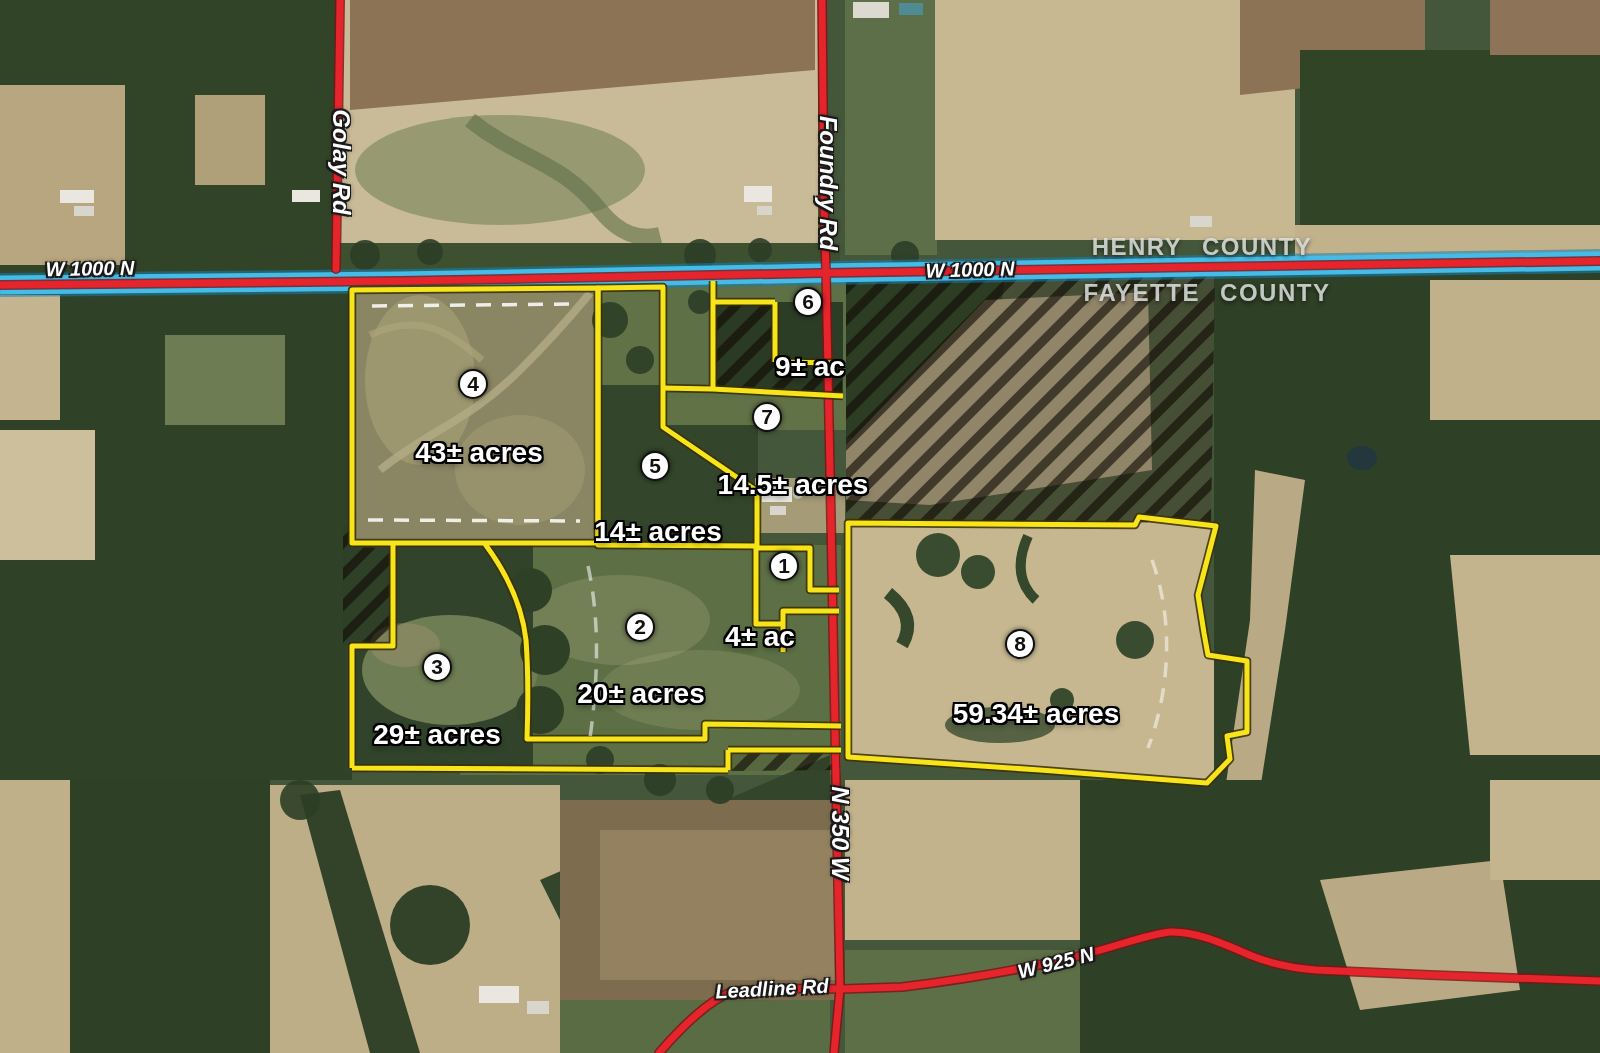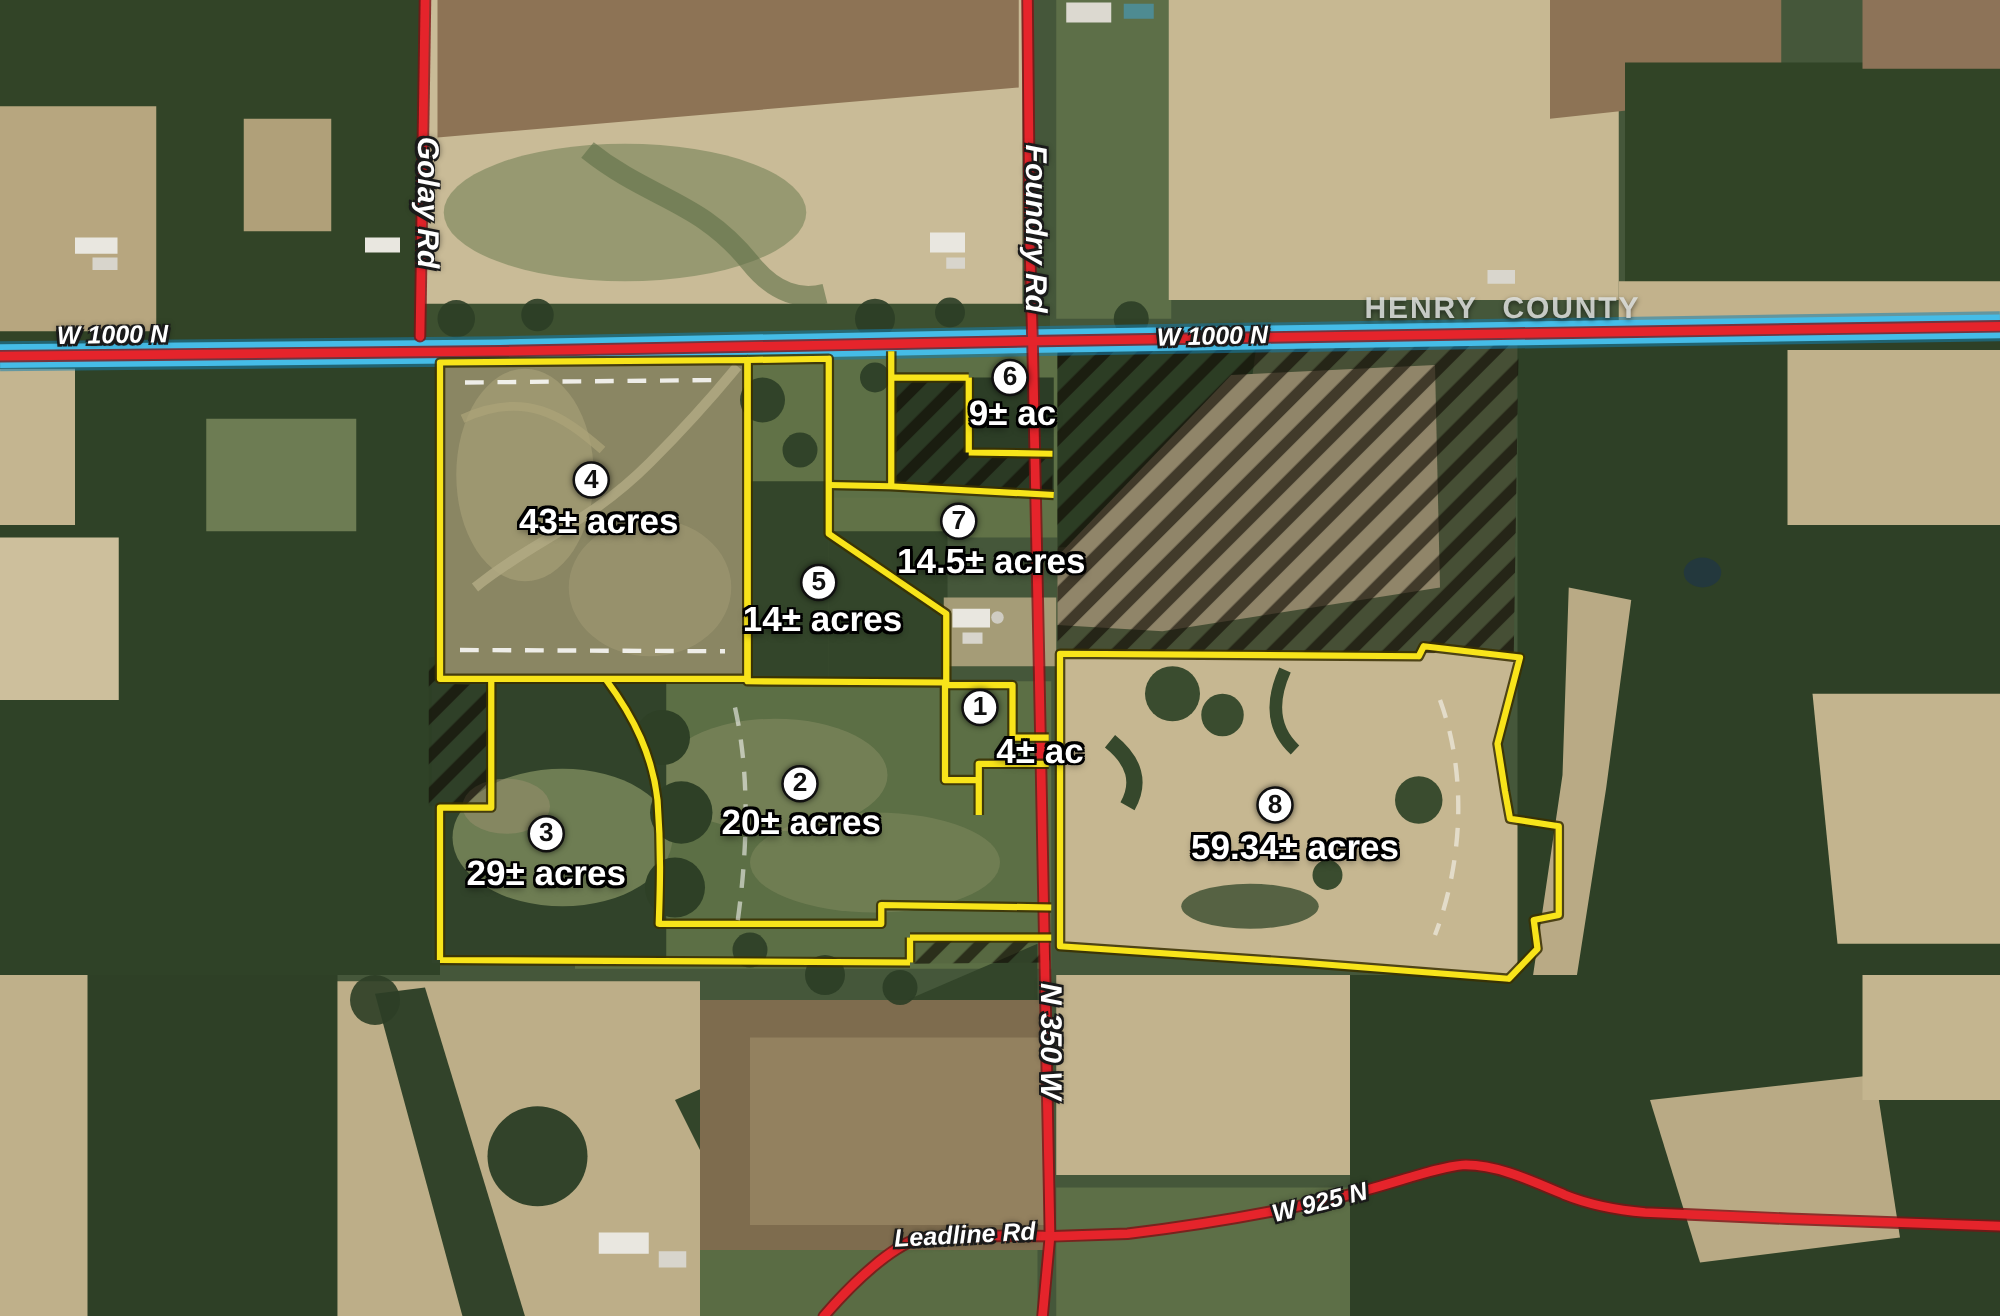--- a/index.html
+++ b/index.html
@@ -10,21 +10,21 @@
   .road-label{color:#fff;font-weight:bold;font-style:italic;font-size:20px;
     text-shadow:-2px -1px 0 #1a1a1a,2px -1px 0 #1a1a1a,-2px 2px 0 #1a1a1a,2px 2px 0 #1a1a1a,0 0 5px rgba(0,0,0,.8);}
   .road-label.vert{font-size:24px;}
   .county-label{color:rgba(224,227,224,.85);font-weight:bold;font-size:24px;
     letter-spacing:1.5px;word-spacing:12px;text-shadow:0 2px 4px rgba(0,0,0,.55);}
   .tract-badge{width:30px;height:30px;border-radius:50%;background:#fff;border:2.5px solid #101010;
     color:#101010;font-weight:bold;font-size:21px;display:flex;align-items:center;justify-content:center;
     box-shadow:0 0 5px rgba(0,0,0,.65);box-sizing:border-box;}
   .tract-acres{color:#fff;font-weight:bold;font-size:28px;
     text-shadow:-2px -2px 0 #000,0 -2px 0 #000,2px -2px 0 #000,-2px 0 0 #000,2px 0 0 #000,
-                -2px 2px 0 #000,0 2px 0 #000,2px 2px 0 #000,0 3px 6px rgba(0,0,0,.5);}
+                -2px 2px 0 #000,0 2px 0 #000,2px 2px 0 #000,0 3px 6px rgba(0,0,0,.5);margin-top:36px;}
 </style>
 </head>
 <body>
 
 <div class="map">
 
 <svg width="1600" height="1053" viewBox="0 0 1600 1053">
   <defs>
     <pattern id="hatch" width="22" height="22" patternUnits="userSpaceOnUse" patternTransform="rotate(-45)">
       <rect width="22" height="22" fill="rgba(30,24,12,0.08)"></rect>
@@ -211,23 +211,24 @@
 
 <div class="lbl road-label vert" style="left:341px;top:162px;transform:translate(-50%,-50%) rotate(90deg);">Golay Rd</div>
 <div class="lbl road-label vert" style="left:828px;top:183px;transform:translate(-50%,-50%) rotate(90deg);">Foundry Rd</div>
 <div class="lbl road-label vert" style="left:840px;top:833px;transform:translate(-50%,-50%) rotate(90deg);">N 350 W</div>
 <div class="lbl road-label" style="left:90px;top:269px;transform:translate(-50%,-50%) rotate(-1deg);">W 1000 N</div>
 <div class="lbl road-label" style="left:970px;top:270px;transform:translate(-50%,-50%) rotate(-1.5deg);">W 1000 N</div>
 <div class="lbl road-label" style="left:772px;top:989px;transform:translate(-50%,-50%) rotate(-3deg);">Leadline Rd</div>
 <div class="lbl road-label" style="left:1056px;top:963px;transform:translate(-50%,-50%) rotate(-14deg);">W 925 N</div>
 
 <div class="lbl county-label" style="left:1202px;top:247px;transform:translate(-50%,-50%);">HENRY COUNTY</div>
+<div class="lbl county-label" style="left:1207px;top:293px;transform:translate(-50%,-50%);">FAYETTE COUNTY</div>
 
 <div class="lbl tract-badge" style="left:784px;top:566px;transform:translate(-50%,-50%);">1</div>
-<div class="lbl tract-acres" style="left:832px;top:601px;transform:translate(-50%,-50%);">4± ac</div>
+<div class="lbl tract-acres" style="left:760px;top:601px;transform:translate(-50%,-50%);">4± ac</div>
 
 <div class="lbl tract-badge" style="left:640px;top:627px;transform:translate(-50%,-50%);">2</div>
 <div class="lbl tract-acres" style="left:641px;top:658px;transform:translate(-50%,-50%);">20± acres</div>
 
 <div class="lbl tract-badge" style="left:437px;top:667px;transform:translate(-50%,-50%);">3</div>
 <div class="lbl tract-acres" style="left:437px;top:699px;transform:translate(-50%,-50%);">29± acres</div>
 
 <div class="lbl tract-badge" style="left:473px;top:384px;transform:translate(-50%,-50%);">4</div>
 <div class="lbl tract-acres" style="left:479px;top:417px;transform:translate(-50%,-50%);">43± acres</div>
 

